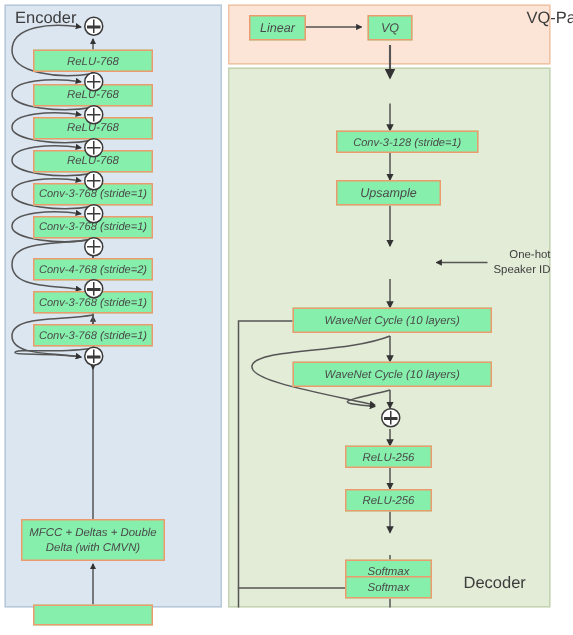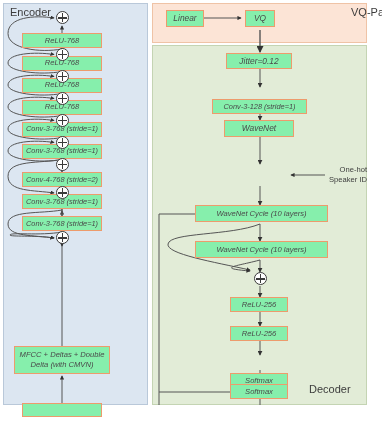--- a/index.html
+++ b/index.html
@@ -209,23 +209,22 @@
   <div class="plus" style="left: 55.5px; top: 91.5px;"></div>
   <div class="plus" style="left: 55.5px; top: 113.5px;"></div>
   <div class="plus" style="left: 55.5px; top: 135.5px;"></div>
   <div class="plus" style="left: 55.5px; top: 157.5px;"></div>
   <div class="plus" style="left: 55.5px; top: 186px;"></div>
   <div class="plus" style="left: 55.5px; top: 231px;"></div>
 
   <div class="node big" style="left:166px; top:10px; width:38px; height:17px;">Linear</div>
   <div class="node big" style="left:245px; top:10px; width:30px; height:17px;text-align:right;">VQ</div>
 
-  <div class="node big" style="left:226px; top:53px; width:66px; height:16px;">Jitter=0.12</div>
-  <div class="node wide-text" style="left:212px; top:87px; width:95px; height:15px;margin-top:12px;">Conv-3-128 (stride=1)</div>
-  <div class="node big" style="left:224px; top:120px; width:70px; height:17px;">WaveNet</div>
+  <div class="node wide-text" style="left:224px; top:87px; width:95px; height:15px;">Conv-3-128 (stride=1)</div>
+  <div class="node big" style="left:224px; top:120px; width:70px; height:17px;">Upsample</div>
   <div class="node" style="left:195px; top:205px; width:133px; height:17px;">WaveNet Cycle (10 layers)</div>
   <div class="node" style="left:195px; top:241px; width:133px; height:17px;">WaveNet Cycle (10 layers)</div>
   <div class="node" style="left:230px; top:297px; width:58px; height:15px;">ReLU-256</div>
   <div class="node" style="left:230px; top:326px; width:58px; height:15px;">ReLU-256</div>
   <div class="node" style="left:230px; top:373px; width:58px; height:15px;">Softmax</div>
   <div class="node" style="left:230px; top:384px; width:58px; height:15px;">Softmax</div>
 
   <div class="plus" style="left:253.5px; top:272px;"></div>
 
   <div class="annot" style="left:329px; top:165px;">

